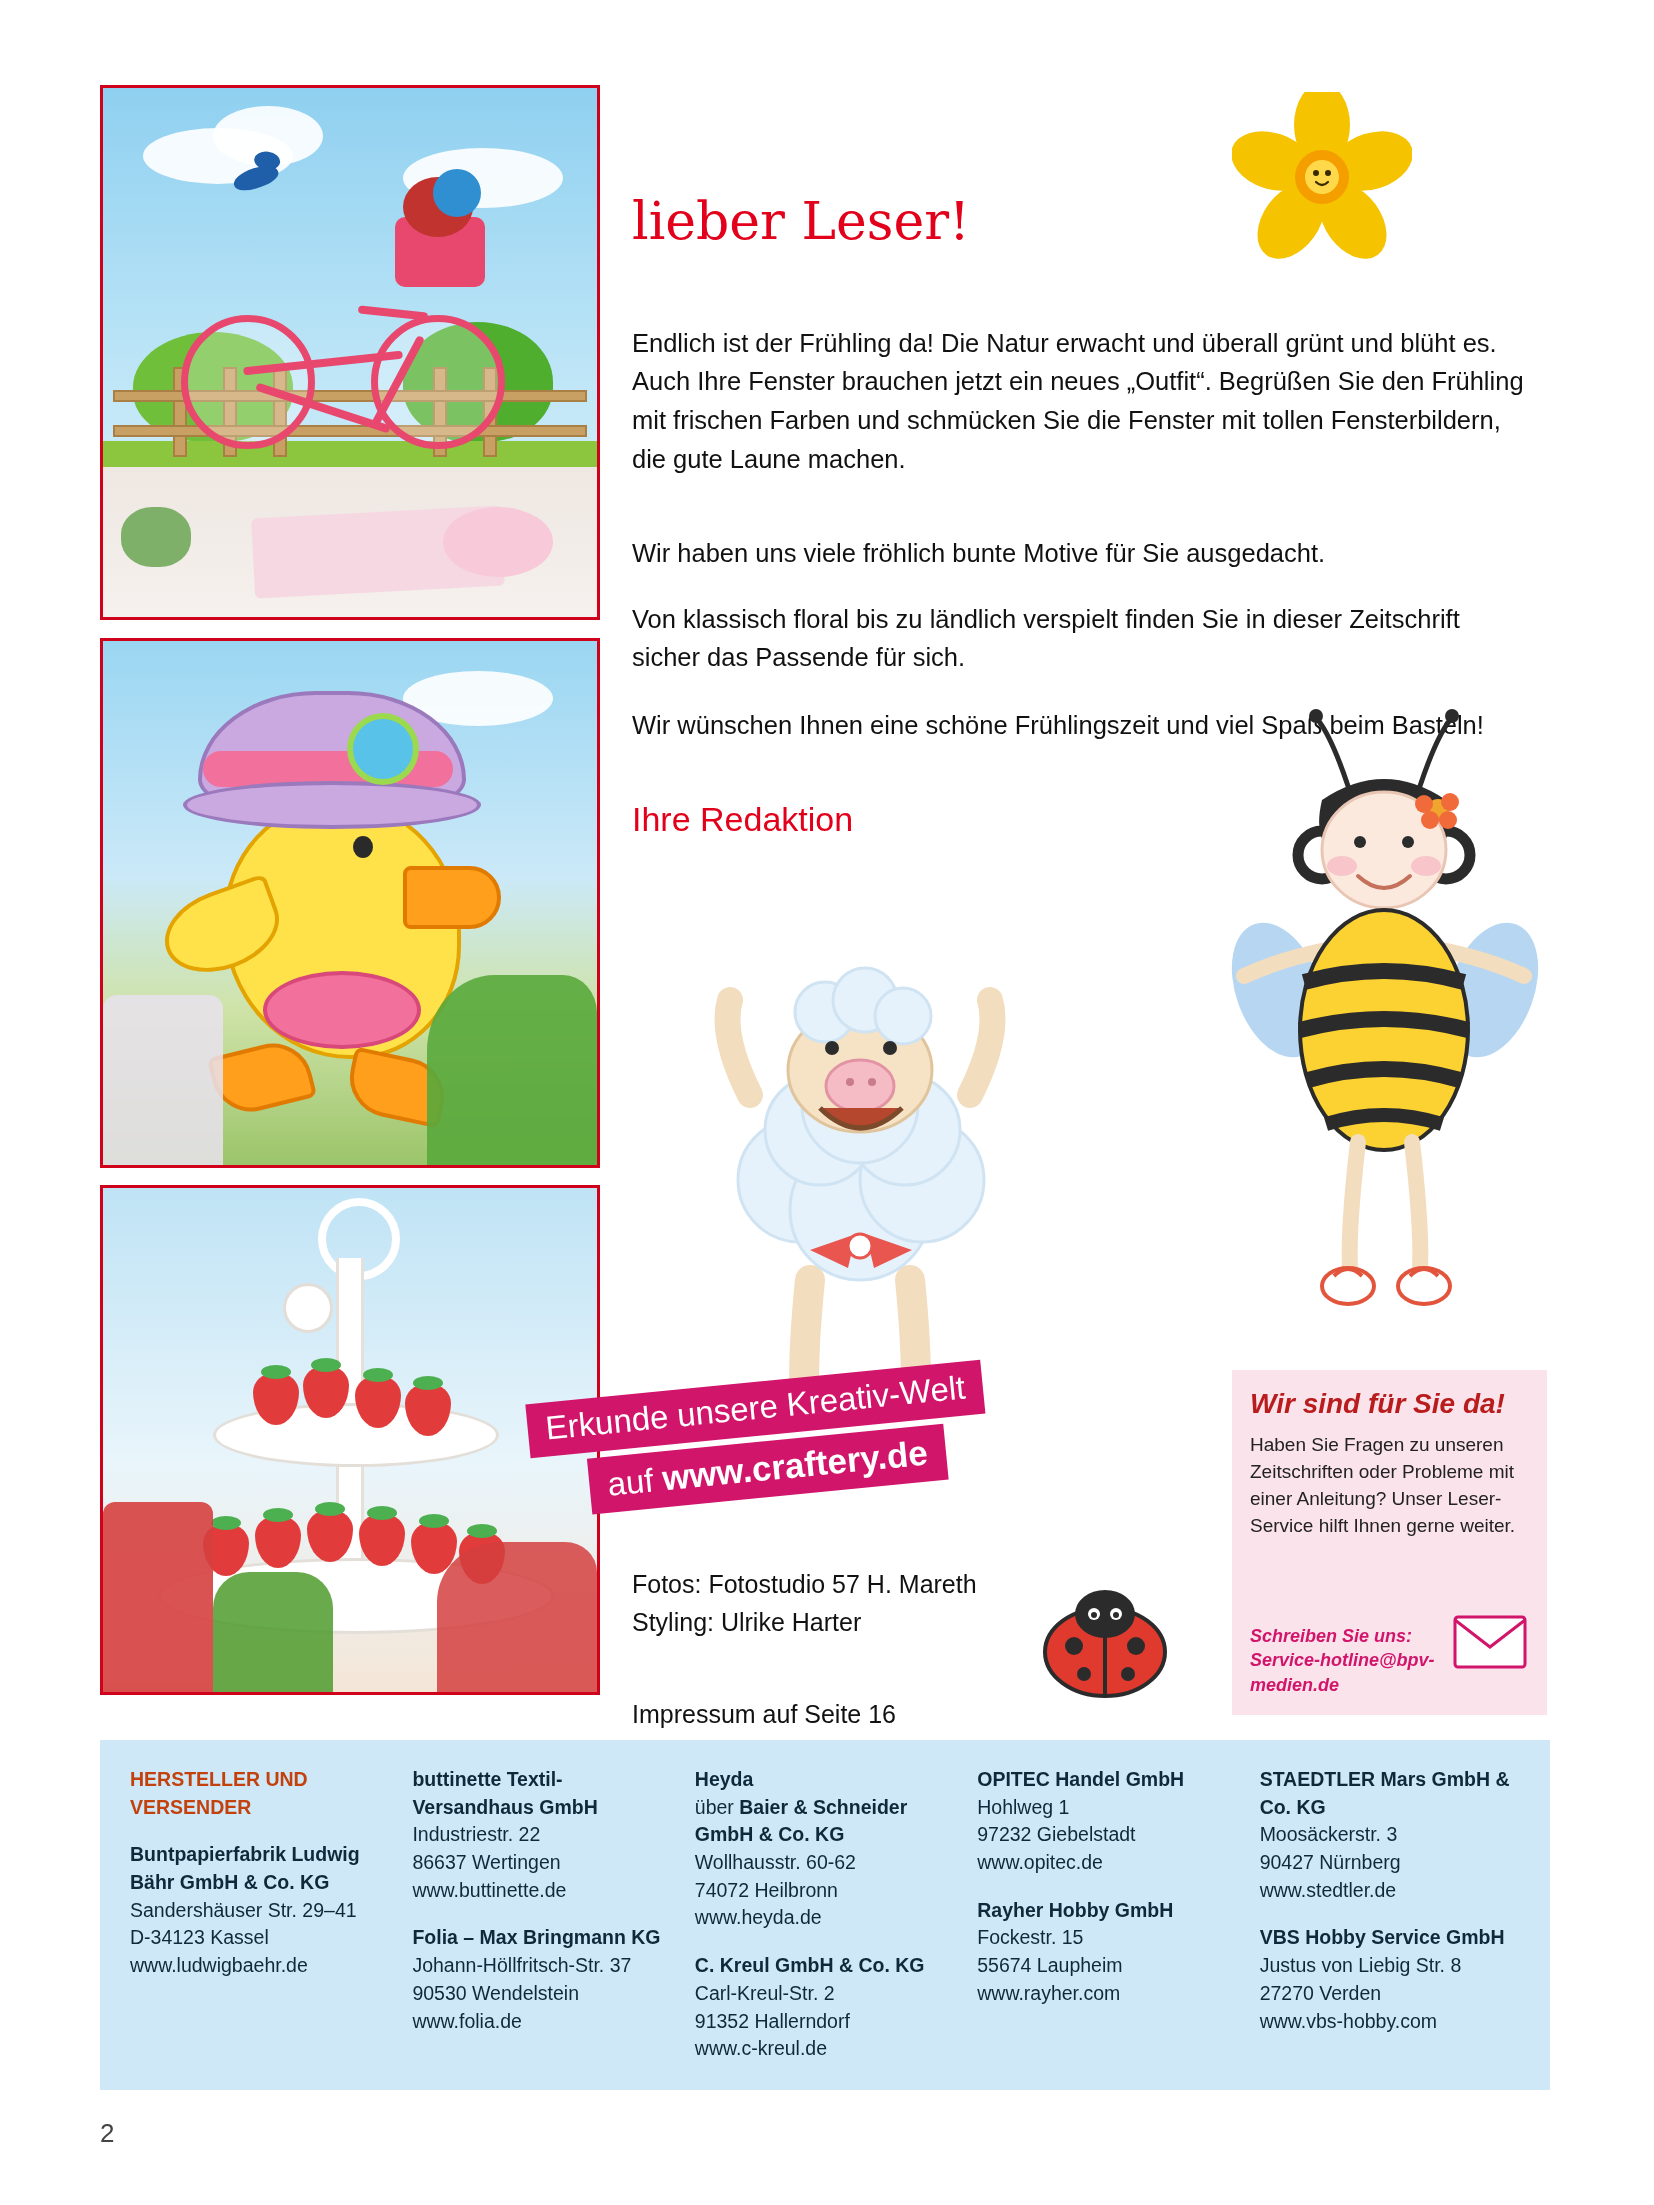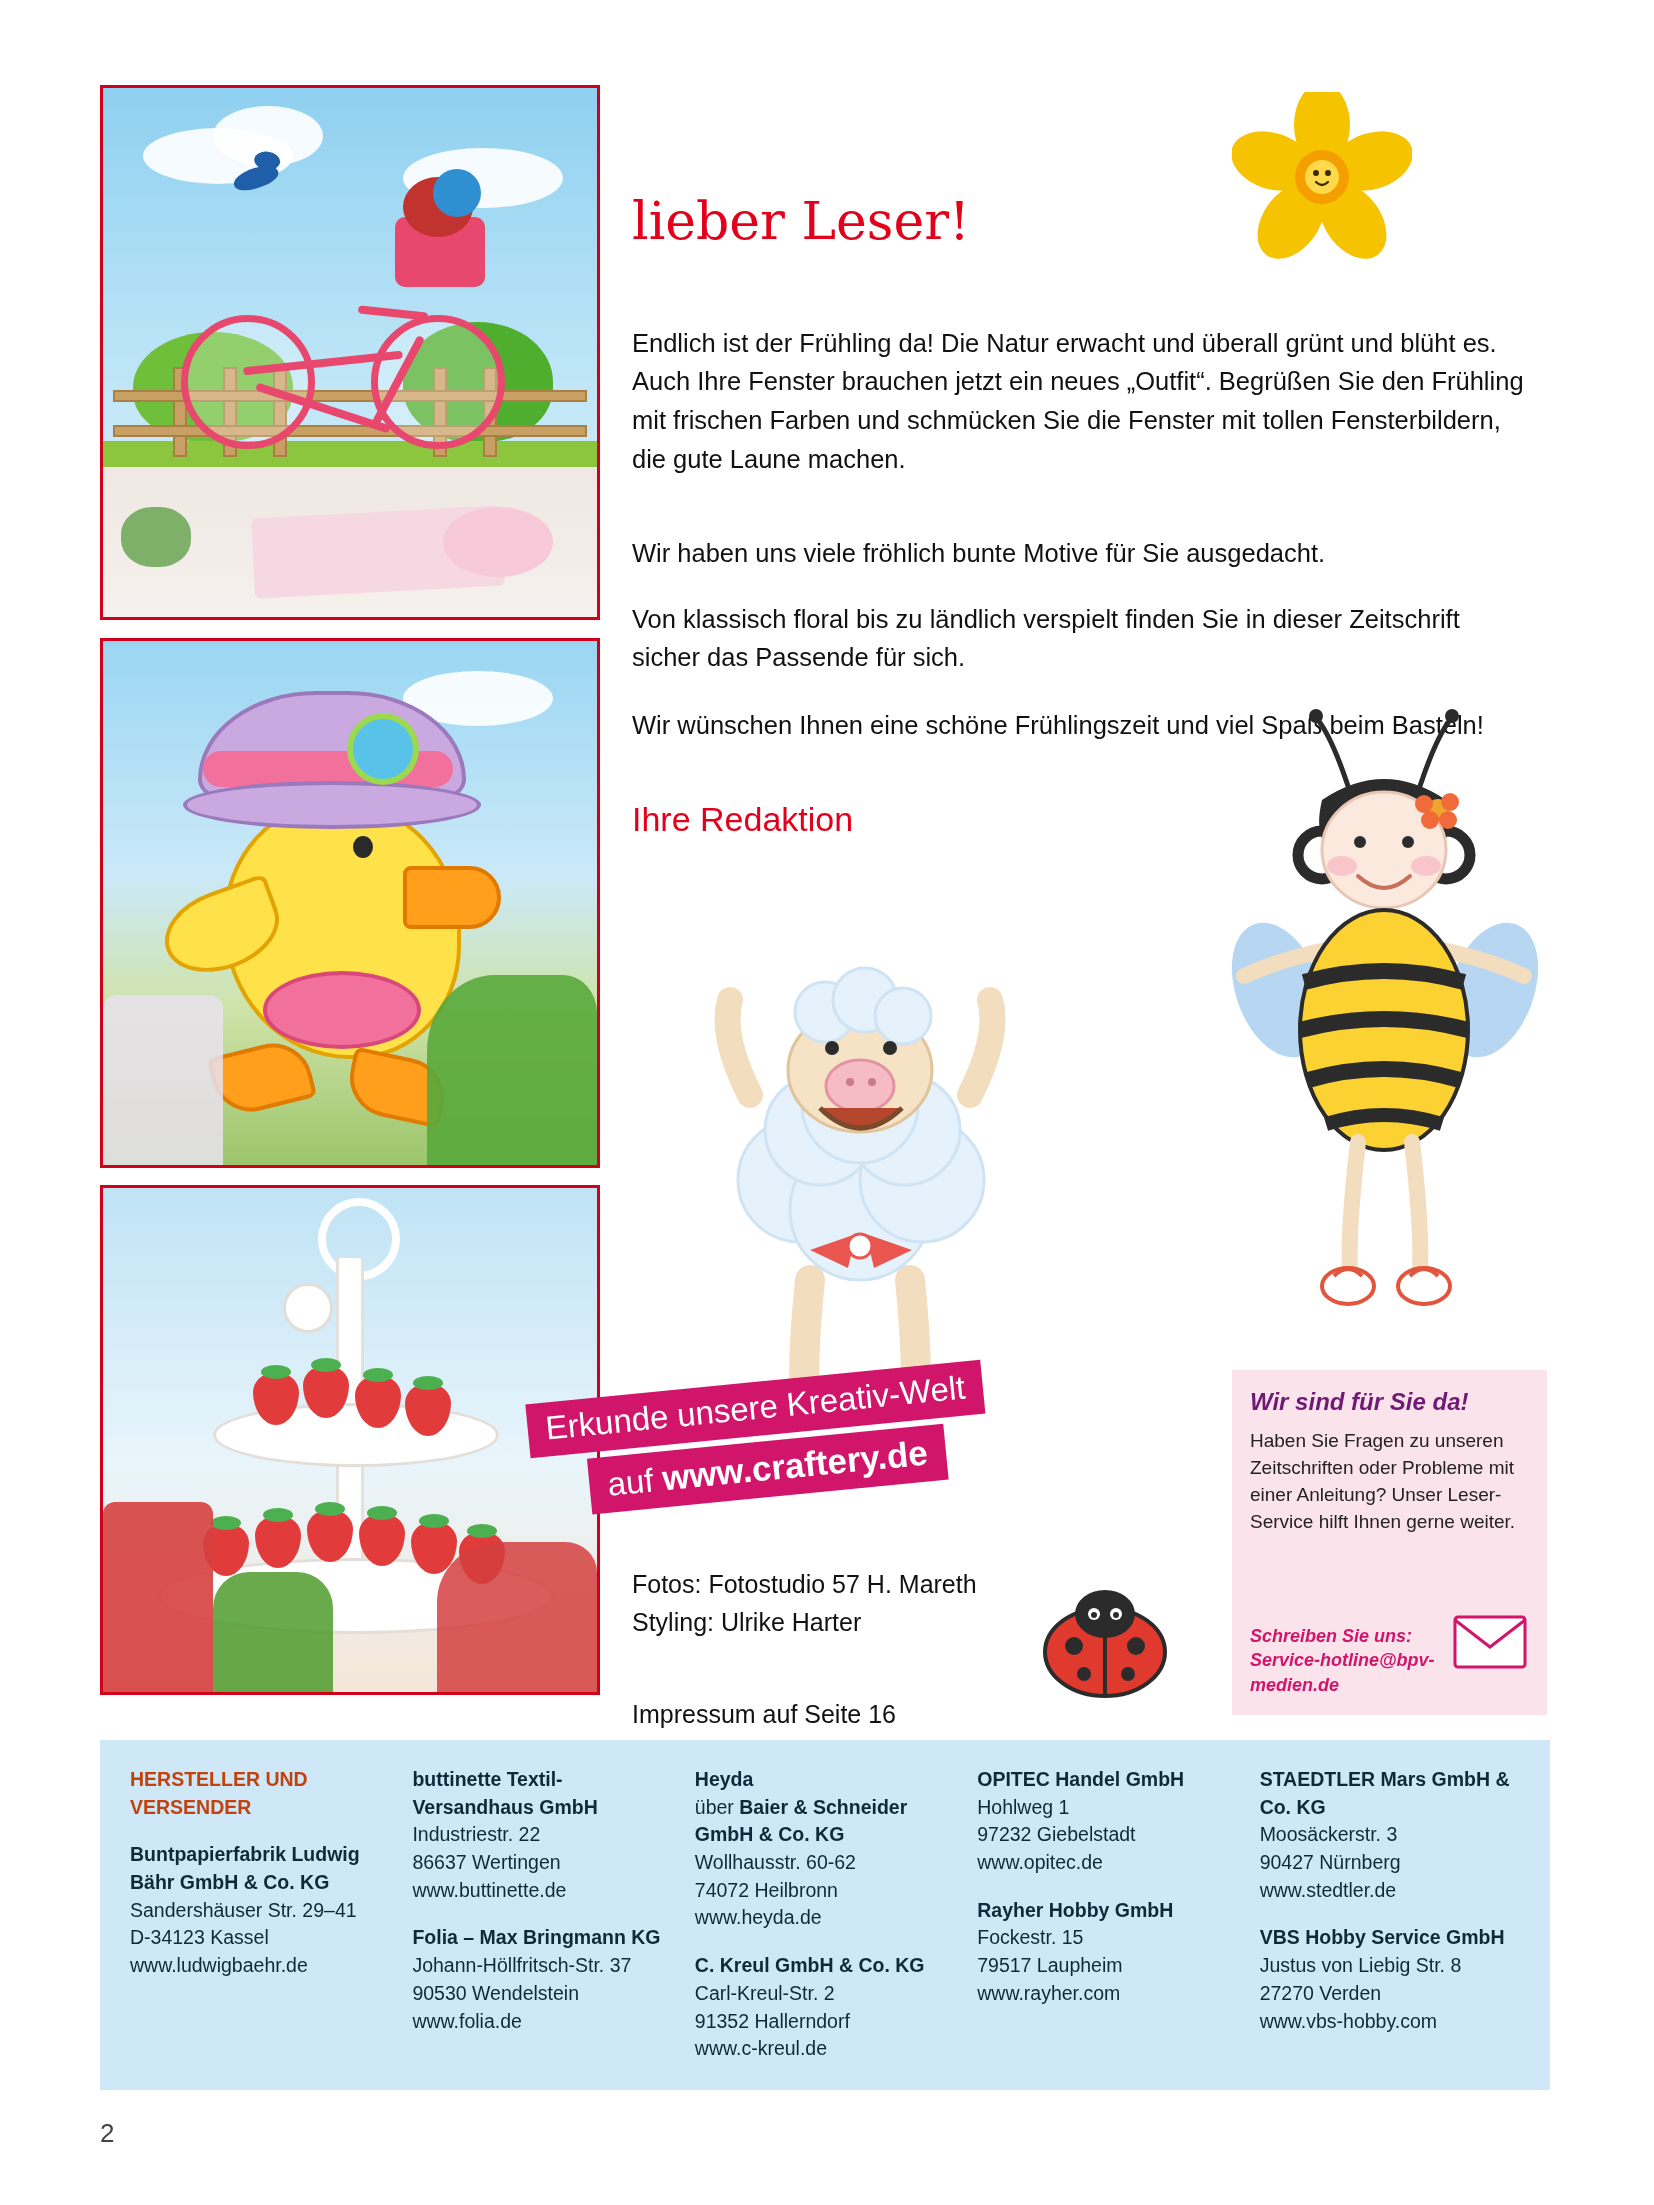--- a/index.html
+++ b/index.html
@@ -230,24 +230,24 @@
 
   
   #service-box {
     position: absolute;
     left: 1232px; top: 1370px;
     width: 315px; height: 345px;
     background: #fbe3ec;
     box-sizing: border-box;
   }
   #service-box .sb-title {
-    color: #701a75;
+    color: #b91c1c;
     font-weight: bold;
     font-style: italic;
-    font-size: 24px;
+    font-size: 28px;
     margin: 18px 18px 12px 18px;
   }
   #service-box .sb-text {
     color: #222;
     font-size: 19px;
     line-height: 1.42;
     margin: 0 18px;
   }
   #service-box .sb-contact {
     position: absolute;
@@ -581,21 +581,21 @@
   <div class="mcol">
     <p>
       <span class="strong">OPITEC Handel GmbH</span><br>
       <span>Hohlweg 1</span><br>
       <span>97232 Giebelstadt</span><br>
       <span>www.opitec.de</span>
     </p>
     <p>
       <span class="strong">Rayher Hobby GmbH</span><br>
       <span>Fockestr. 15</span><br>
-      <span>79517 Laupheim</span><br>
+      <span>55674 Laupheim</span><br>
       <span>www.rayher.com</span>
     </p>
   </div>
 
   <div class="mcol">
     <p>
       <span class="strong">STAEDTLER Mars GmbH &amp;</span><br>
       <span class="strong">Co. KG</span><br>
       <span>Moosäckerstr. 3</span><br>
       <span>90427 Nürnberg</span><br>

